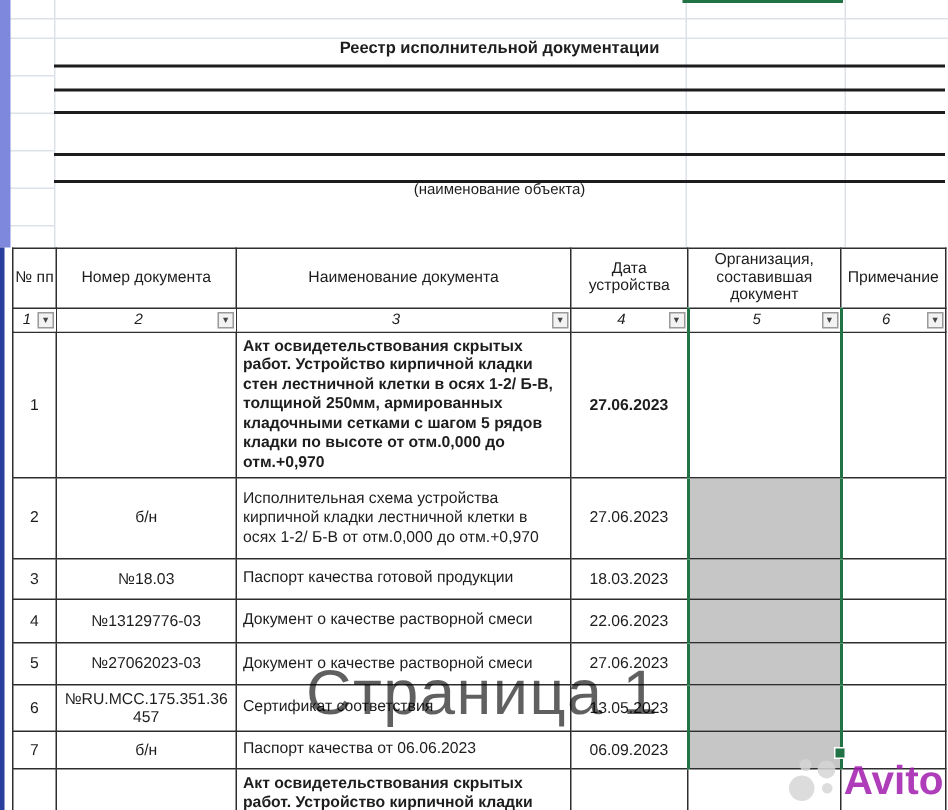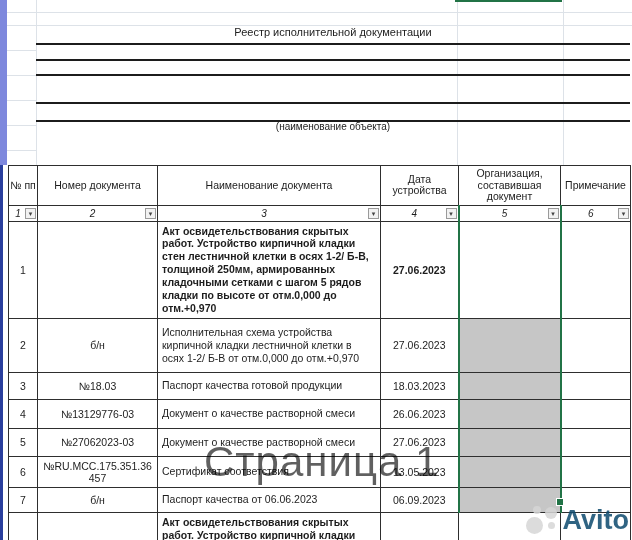--- a/index.html
+++ b/index.html
@@ -8,21 +8,21 @@
     font-family:"Liberation Sans",sans-serif;color:#1d1d1d;
   }
   
   .grid-h{position:absolute;height:1px;background:#dde2e8;}
   .grid-v{position:absolute;width:1px;background:#dde2e8;}
   
   .strip-top{position:absolute;left:0;top:0;width:7px;height:165px;background:#7e88dd;}
   .strip-bottom{position:absolute;left:0;top:165px;width:3px;height:375px;background:#2a3f9d;}
   
   .doc-title{position:absolute;left:36px;top:26px;width:594px;text-align:center;
-    font-size:11px;font-weight:normal;}
+    font-size:11px;font-weight:bold;}
   .uline{position:absolute;left:36px;width:594px;height:2px;background:#1c1c1c;}
   .doc-caption{position:absolute;left:36px;top:121px;width:594px;text-align:center;
     font-size:10px;}
   
   #tbl{position:absolute;left:8px;top:165px;border-collapse:collapse;table-layout:fixed;}
   #tbl td{border:1px solid #2e2e2e;font-size:10.5px;text-align:center;vertical-align:middle;
     padding:1px 3px;overflow:hidden;background:#fff;}
   #tbl td.hc{line-height:11.5px;padding:2px 1px;}
   #tbl td.name{text-align:left;padding:3px 4px;line-height:12.9px;}
   #tbl td.bold{font-weight:bold;}
@@ -35,21 +35,21 @@
   #tbl td.break{word-break:break-all;line-height:12px;}
   
   .sel-top-line{position:absolute;left:455px;top:0;width:107px;height:2px;background:#217346;}
   .fill-handle{position:absolute;left:556px;top:498px;width:6px;height:6px;background:#217346;
     border:1px solid #ffffff;z-index:6;}
   
   .wm-page{position:absolute;left:204px;top:438px;font-size:42px;color:#000000;opacity:.62;
     letter-spacing:1px;z-index:5;white-space:nowrap;text-align:center;}
   .wm-brand{position:absolute;right:3px;bottom:4px;display:flex;align-items:center;gap:3px;
     z-index:5;opacity:.85;}
-  .wm-brand .txt{font-size:27px;font-weight:bold;color:#0c4a6e;}
+  .wm-brand .txt{font-size:27px;font-weight:bold;color:#a21caf;}
   .logo{position:relative;width:34px;height:32px;}
   .logo span{position:absolute;border-radius:50%;background:#d6d6d6;}
   .logo .c1{width:17px;height:17px;left:0;top:13px;}
   .logo .c2{width:12px;height:12px;left:19px;top:3px;}
   .logo .c3{width:8px;height:8px;left:7px;top:2px;}
   .logo .c4{width:7px;height:7px;left:22px;top:18px;}
 </style>
 </head>
 <body>
 
@@ -124,21 +124,21 @@
     <td>№18.03</td>
     <td class="name">Паспорт качества готовой продукции</td>
     <td>18.03.2023</td>
     <td class="sel shade"></td>
     <td></td>
   </tr>
   <tr style="height:29px">
     <td>4</td>
     <td>№13129776-03</td>
     <td class="name">Документ о качестве растворной смеси</td>
-    <td>26.06.2023</td>
+    <td>22.06.2023</td>
     <td class="sel shade"></td>
     <td></td>
   </tr>
   <tr style="height:28px">
     <td>5</td>
     <td>№27062023-03</td>
     <td class="name">Документ о качестве растворной смеси</td>
     <td>27.06.2023</td>
     <td class="sel shade"></td>
     <td></td>

